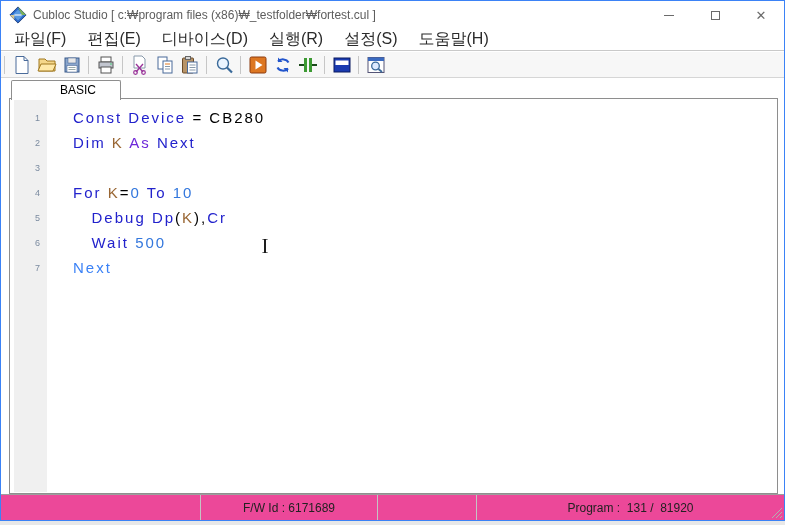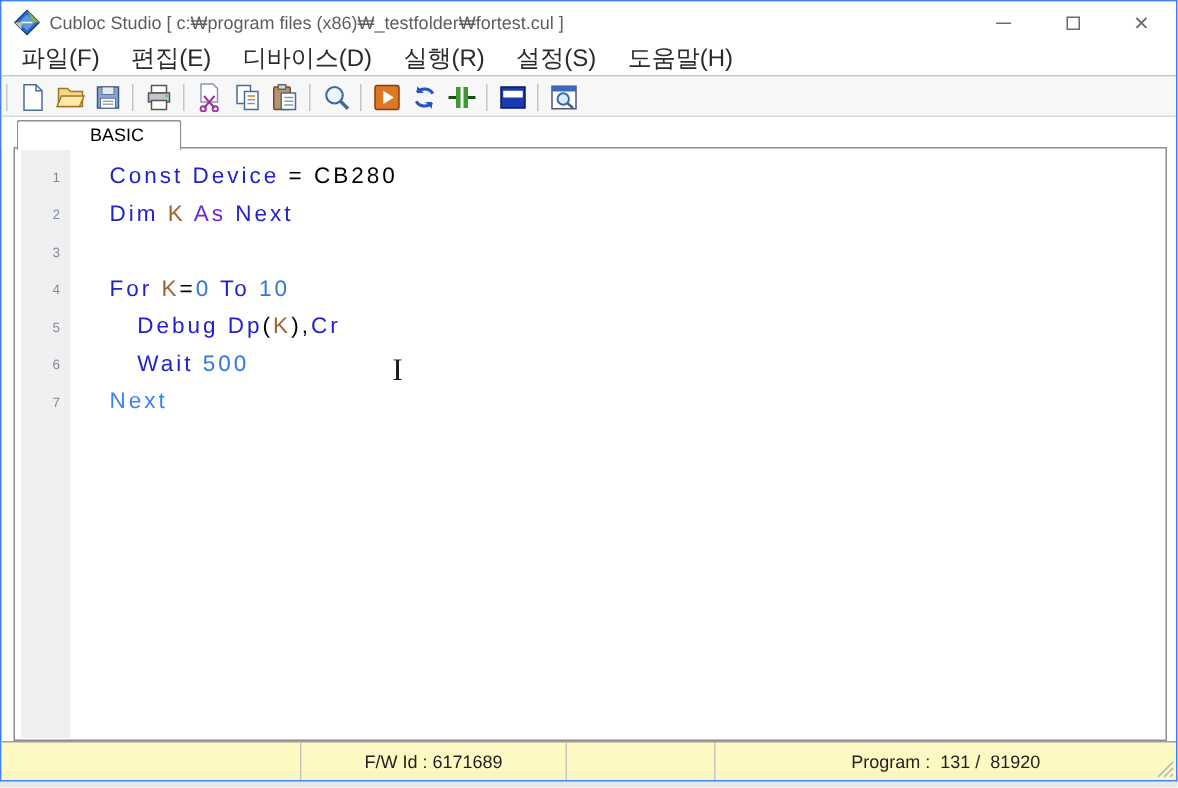--- a/index.html
+++ b/index.html
@@ -50,21 +50,21 @@
   .code-row{ display:flex; height:25px; align-items:center; }
   .line-no{ width:37px; text-align:right; padding-right:7px; font-size:9px;
             font-family:"Liberation Sans", sans-serif; flex:0 0 auto; }
   .code-text{ font-family:Liberation Sans, sans-serif; font-size:15px;
               letter-spacing:2px; white-space:pre;margin-left:26px; }
   .ibeam-cursor{ position:absolute; left:249px; top:136px; width:12px; height:22px;
                  font-family:"Liberation Serif", serif; font-size:21px; color:#1a1a1a;
                  text-align:center; line-height:22px; pointer-events:none; }
 
   
-  .statusbar{ position:absolute; left:0; bottom:0; width:100%; height:26px; background:#fef9c3;
+  .statusbar{ position:absolute; left:0; bottom:0; width:100%; height:26px; background:#ec4899;
               border-top:1px solid #9e9e9e; display:flex; align-items:stretch; font-size:12px; color:#222; }
   .st-sec{ display:flex; align-items:center; justify-content:center; border-right:1px solid #c4c4c4;
            white-space:pre; }
   .st-1{ width:200px; } .st-2{ width:177px; } .st-3{ width:156px; } .st-4{ width:99px; }
   .st-5{ flex:1; border-right:none; position:relative; }
   .resize-grip{ position:absolute; right:1px; bottom:1px; width:13px; height:13px; }
 </style>
 </head>
 <body>
 

